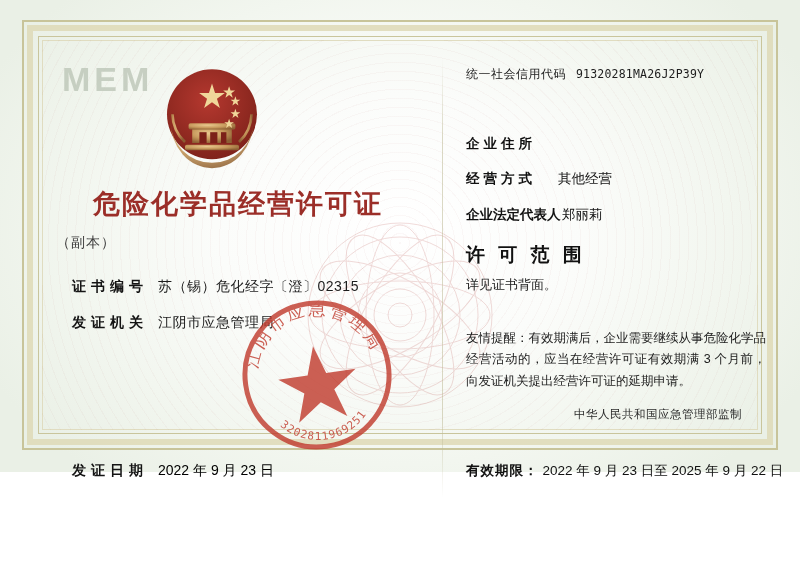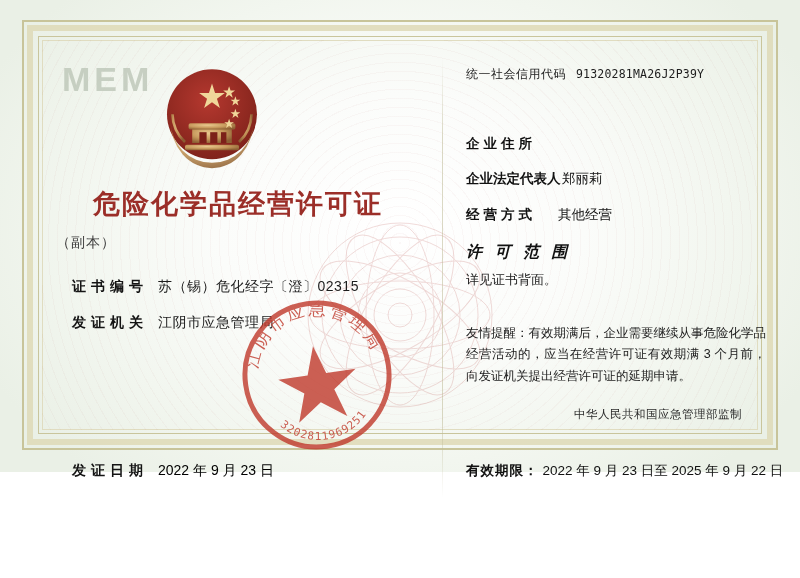--- a/index.html
+++ b/index.html
@@ -204,22 +204,21 @@
     line-height: 1.5;
   }
   .scope-block {
     margin-top: 2px;
     margin-bottom: 14px;
   }
   .scope-lbl {
     font-weight: bold;
     letter-spacing: 4px;
     color: #111;
-    font-size: 16px;
-    font-style: italic;
+    font-size: 19px;
   }
   .scope-note {
     margin-top: 8px;
     font-size: 13px;
     color: #1d1d1d;
   }
   .reminder {
     margin-top: 34px;
     font-size: 12.5px;
     line-height: 1.75;
@@ -359,27 +358,27 @@
     </div>
 
     <div style="height:48px"></div>
 
 
     <div class="rrow">
       <span class="lbl">企业住所</span>
     </div>
 
     <div class="rrow">
+      <span class="lbl">经营方式</span>
+      <span class="val">其他经营</span>
+    </div>
+
+    <div class="rrow">
       <span class="lbl" style="letter-spacing:0;width:96px">企业法定代表人</span>
       <span class="val">郑丽莉</span>
-    </div>
-
-    <div class="rrow">
-      <span class="lbl">经营方式</span>
-      <span class="val">其他经营</span>
     </div>
 
     <div class="scope-block">
       <div class="scope-lbl">许 可 范 围</div>
       <div class="scope-note">详见证书背面。</div>
     </div>
 
     <div class="reminder">友情提醒：有效期满后，企业需要继续从事危险化学品经营活动的，应当在经营许可证有效期满 3 个月前，向发证机关提出经营许可证的延期申请。</div>
   </div>
 

